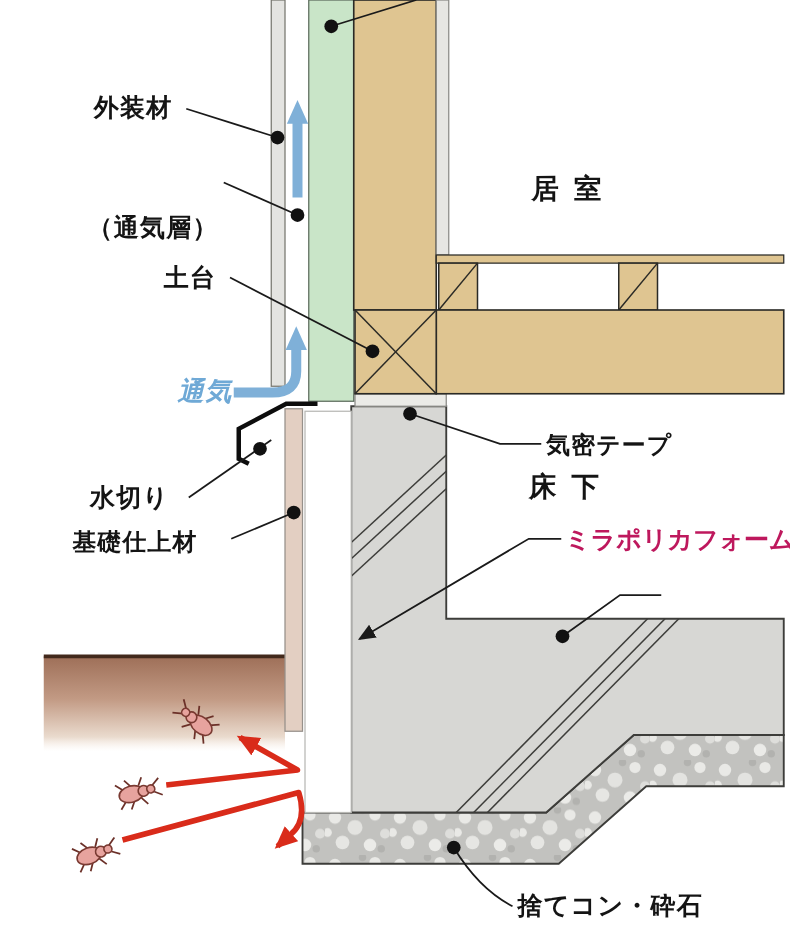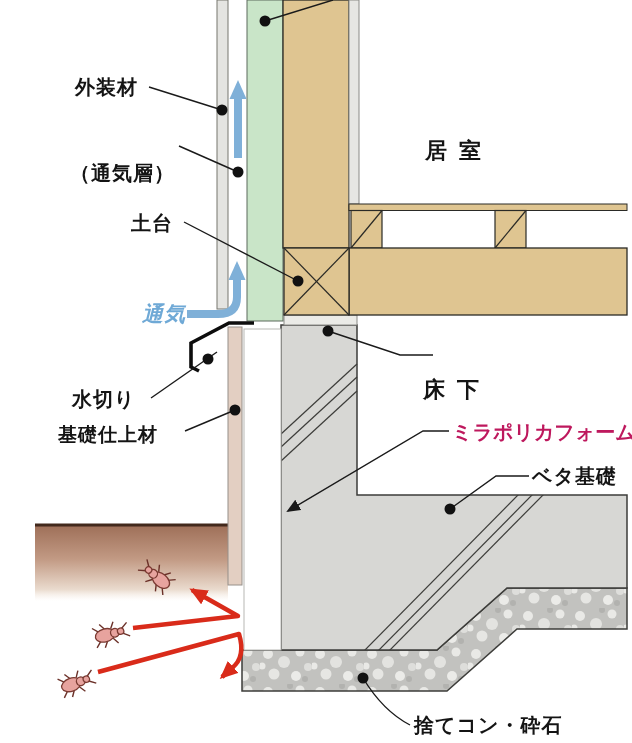--- a/index.html
+++ b/index.html
@@ -149,24 +149,24 @@
     <circle cx="298" cy="281" r="5.5"></circle>
     <circle cx="208" cy="359" r="5.5"></circle>
     <circle cx="235" cy="410" r="5.5"></circle>
     <circle cx="328" cy="331" r="5.5"></circle>
     <circle cx="450" cy="509" r="5.5"></circle>
     <circle cx="363" cy="678" r="5.5"></circle>
   </g>
 </svg>
 
 <div class="lbl" style="left:75px;top:76px">外装材</div>
-<div class="lbl" style="left:70px;top:162px">（通気層）</div>
+<div class="lbl" style="left:70px;top:172px">（通気層）</div>
 <div class="lbl" style="left:131px;top:212px">土台</div>
 <div class="lbl blue" style="left:142px;top:302px">通気</div>
 <div class="lbl" style="left:72px;top:388px">水切り</div>
 <div class="lbl small" style="left:58px;top:424px">基礎仕上材</div>
 <div class="lbl big" style="left:425px;top:138px">居 室</div>
+<div class="lbl small" style="left:437px;top:346px">気密テープ</div>
 <div class="lbl big" style="left:423px;top:377px">床 下</div>
 <div class="lbl red" style="left:452px;top:421px">ミラポリカフォーム</div>
-<div class="lbl" style="left:532px;top:465px">ベタ基礎</div>
 <div class="lbl" style="left:414px;top:714px">捨てコン・砕石</div>
 
 </div>
 
 </body></html>

